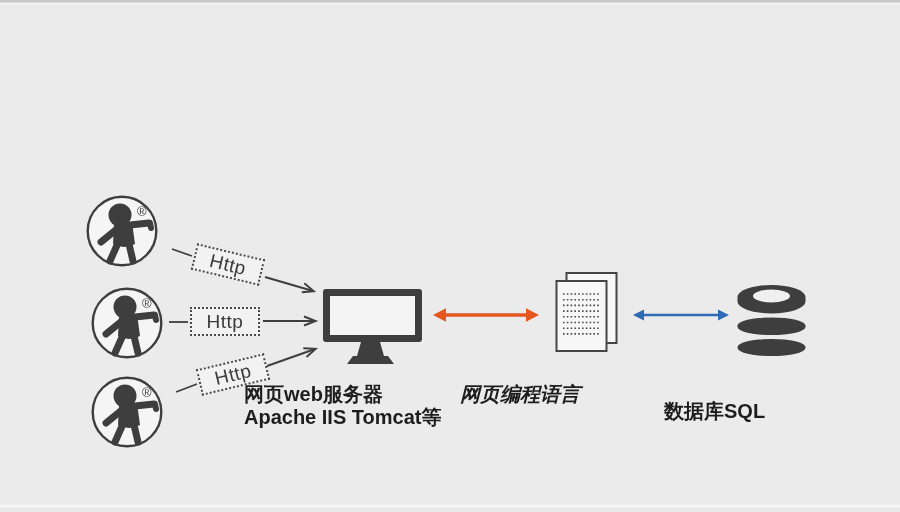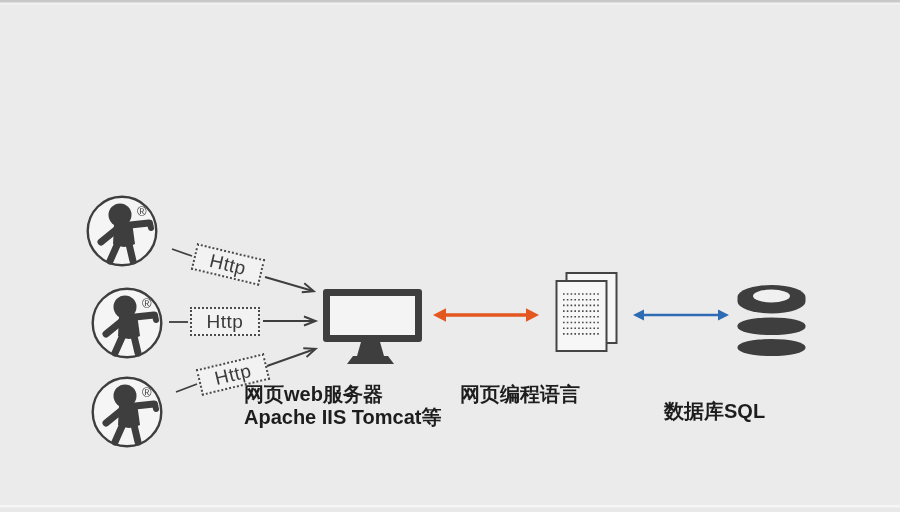--- a/index.html
+++ b/index.html
@@ -43,21 +43,21 @@
   .node-label {
     position: absolute;
     text-align: left;
     font-weight: bold;
     font-size: 20px;
     line-height: 23px;
     color: #1d1d1d;
   }
   .node-label .line { display: block; white-space: nowrap; }
   .label-webserver { left: 244px; top: 383px; width: 240px; }
-  .label-languages { left: 460px; top: 383px; width: 240px; }
+  .label-languages { left: 460px; top: 383px; width: 240px; font-style: italic; }
   .label-database  { left: 664px; top: 400px; width: 200px; }
 </style>
 </head>
 <body>
 
 <div class="canvas">
   <div class="top-strip"></div>
   <div class="bottom-strip"></div>
 
   <svg class="diagram" width="900" height="512" viewBox="0 0 900 512">

